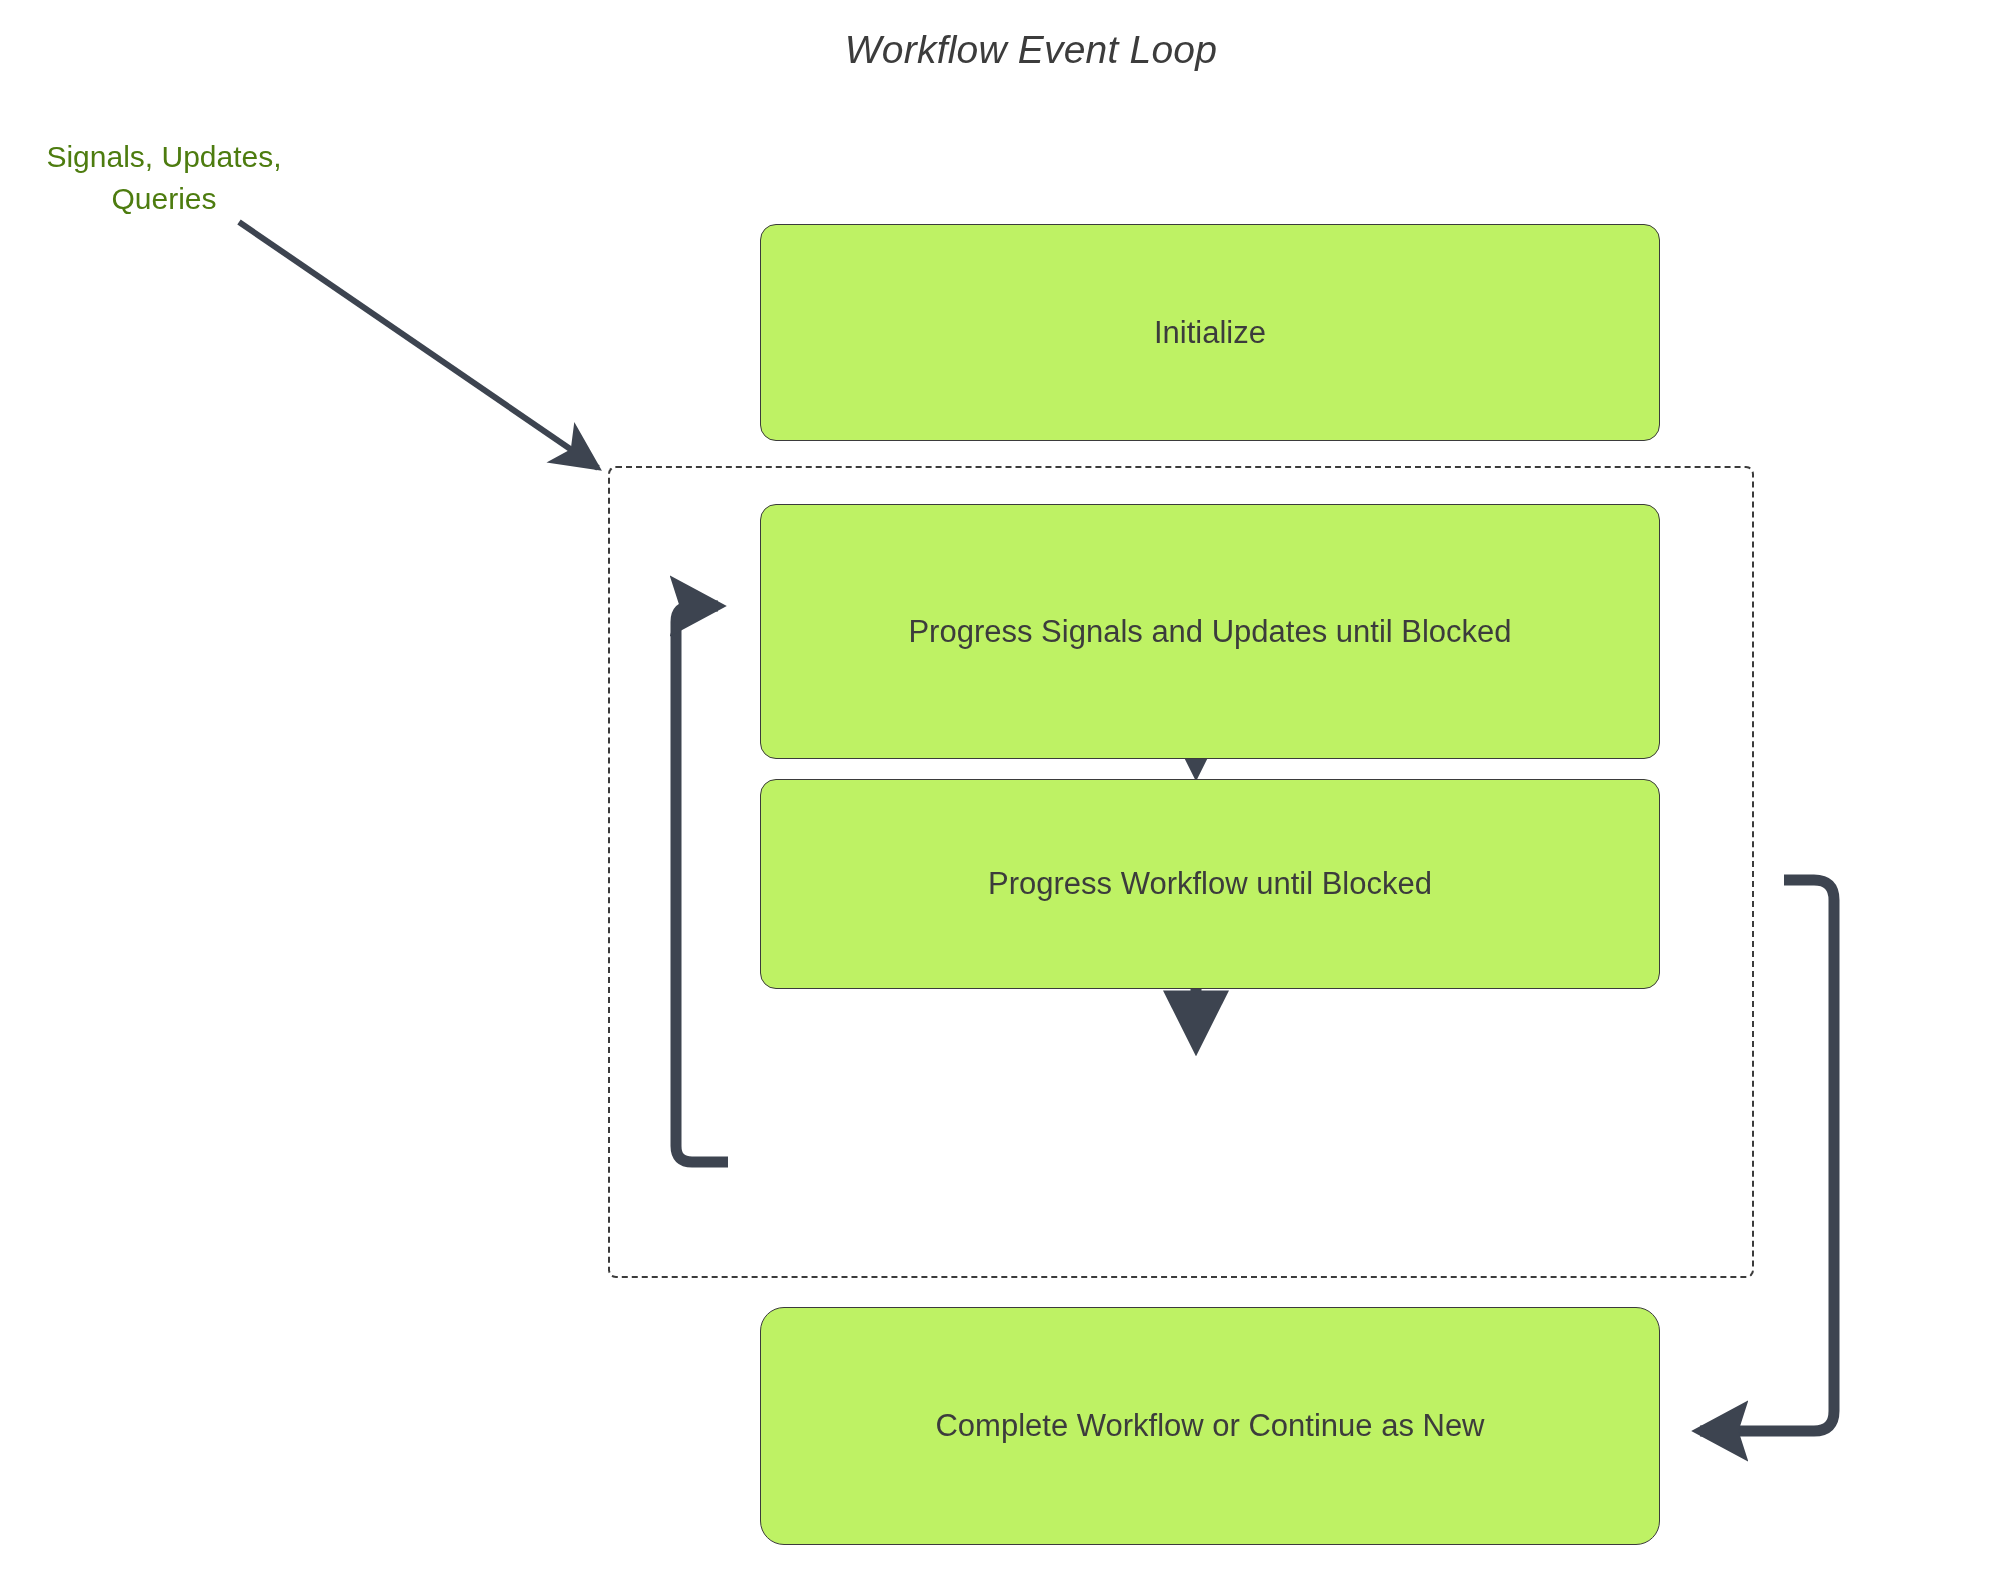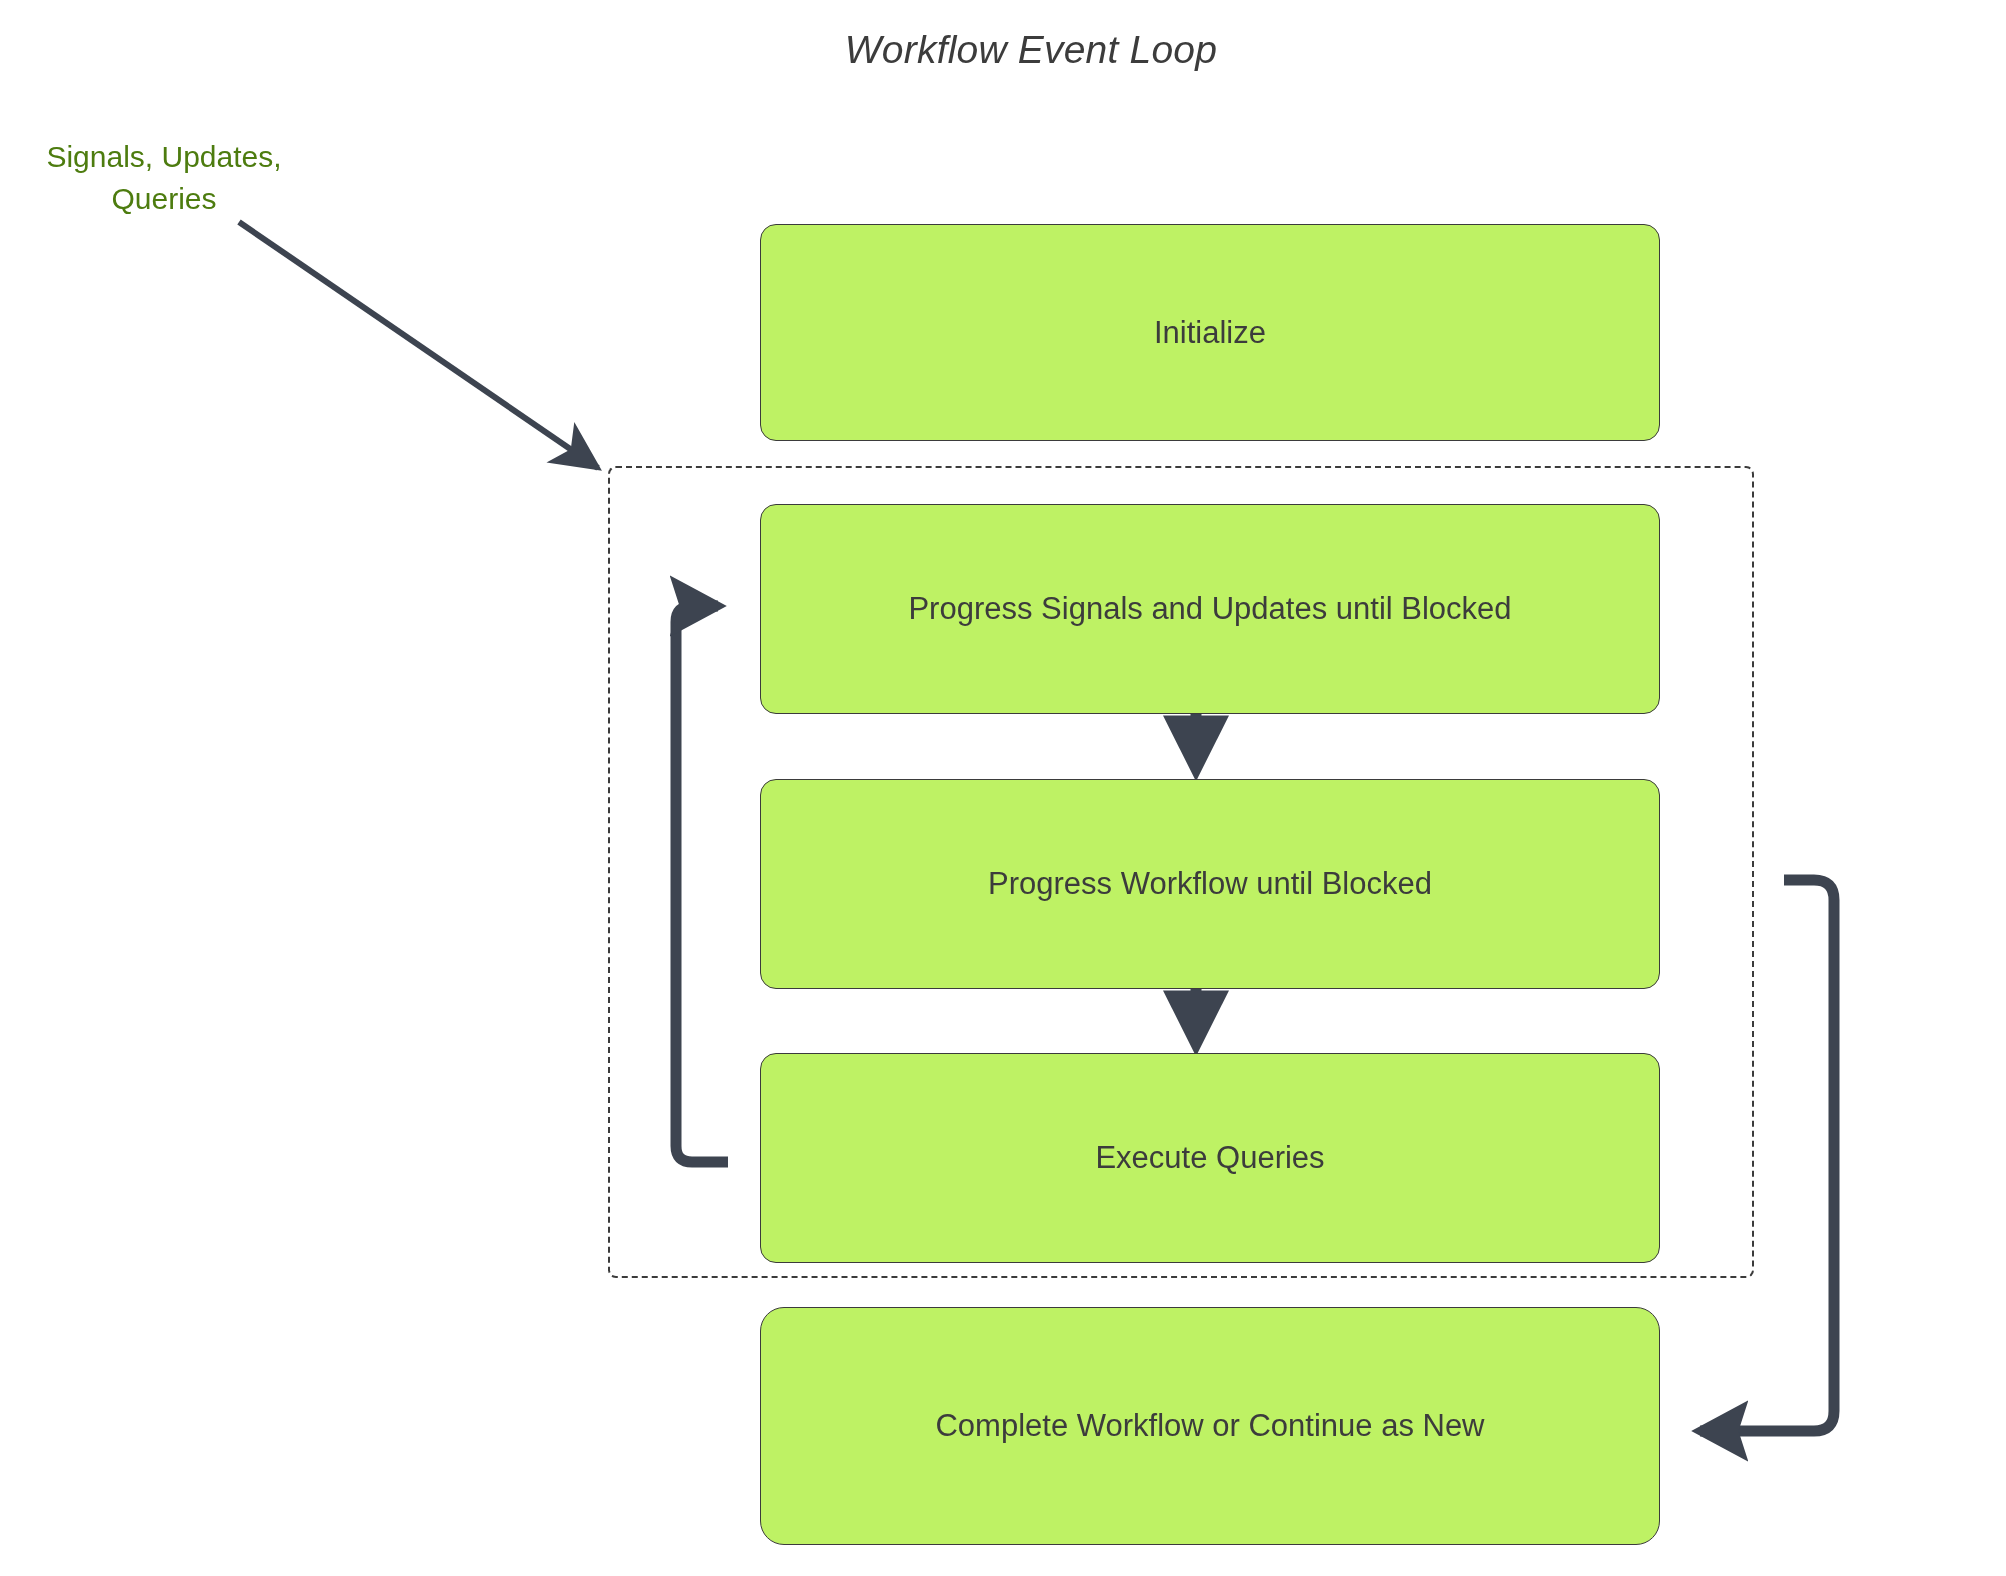--- a/index.html
+++ b/index.html
@@ -116,29 +116,26 @@
       <path d="M 1784 880 L 1814 880 Q 1834 880 1834 900 L 1834 1411 Q 1834 1431 1814 1431 L 1700 1431" fill="none" stroke="#3d4450" stroke-width="11" stroke-linecap="butt" stroke-linejoin="round" marker-end="url(#loopHead)"></path>
     </g>
   </svg>
 
   <div class="loop-group" style="left:608px; top:466px; width:1146px; height:812px;"></div>
 
   <div class="node" style="left:728px; top:224px; width:900px; height:217px;">
     <span>Initialize</span>
   </div>
 
-  <div class="node" style="left:728px; top:504px; width:900px; height:210px;">
+  <div class="node" style="left:728px; top:504px; width:900px; height:255px;">
     <span>Progress Signals and Updates until Blocked</span>
   </div>
 
   <div class="node" style="left:728px; top:779px; width:900px; height:210px;">
     <span>Progress Workflow until Blocked</span>
   </div>
 
-  <div class="node" style="left:728px; top:1053px; width:900px; height:210px;">
-    <span>Execute Queries</span>
-  </div>
 
   <div class="node" style="left:728px; top:1307px; width:900px; height:238px;border-radius:24px;">
     <span>Complete Workflow or Continue as New</span>
   </div>
 
 </div>
 
 </body></html>

